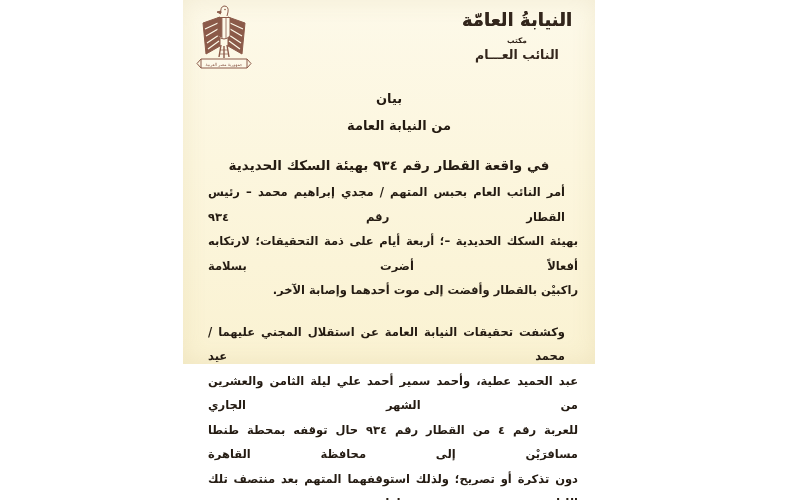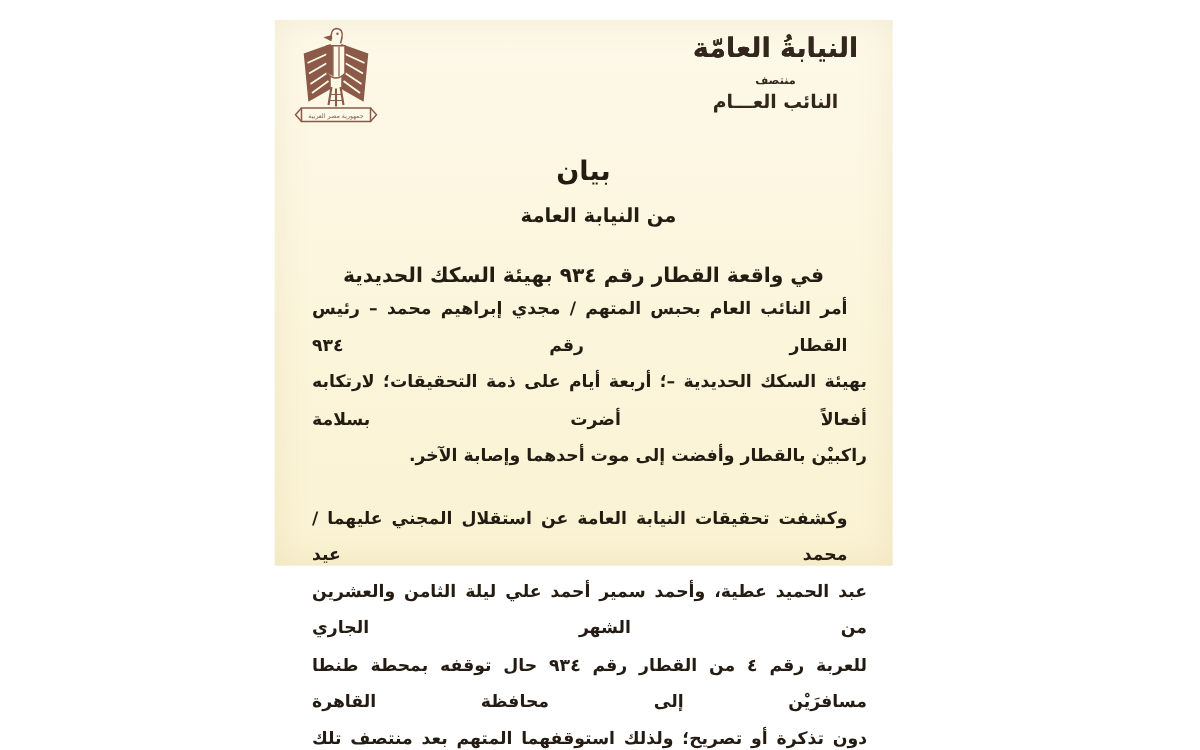--- a/index.html
+++ b/index.html
@@ -5,21 +5,21 @@
   html,body { margin:0; padding:0; }
   body {
     width:800px; height:500px; background:#ffffff;
     font-family:"DejaVu Sans", sans-serif;
     overflow:hidden;
   }
   .canvas { position:relative; width:800px; height:500px; background:#ffffff; overflow:hidden; }
 
   
   .page {
-    position:absolute; left:183px; top:13px; width:412px; height:364px;
+    position:absolute; left:183px; top:0; width:412px; height:364px;
     background:linear-gradient(180deg,#fdf9e9 0%, #fcf6de 45%, #faf2d2 100%);
     box-shadow: inset 0 0 24px rgba(168,138,58,0.12);
   }
 
   
   .emblem { position:absolute; left:10px; top:2px; width:62px; height:72px; }
 
   
   .office {
     position:absolute; right:18px; top:7px; width:120px;
@@ -30,21 +30,21 @@
     text-shadow:0 0 0.4px #33261c;
   }
   .office .small { font-size:7.5px; font-weight:bold; margin-top:3px; }
   .office .bold  { font-size:12.5px; font-weight:bold; margin-top:2px; letter-spacing:0.3px; }
 
   
   .titles {
     position:absolute; left:0; top:91px; width:100%;
     text-align:center; direction:rtl; color:#241b12; font-weight:bold;
   }
-  .titles .t1 { font-size:18px; }
+  .titles .t1 { font-size:13px; }
   .titles .t2 { font-size:13px;   margin-top:12px;margin-left:20px; }
   .titles .t3 { font-size:13.5px; margin-top:24px; }
 
   
   .body-text {
     position:absolute; left:25px; top:180px; width:370px;
     direction:rtl; color:#241b12; font-weight:bold; font-size:11.5px;
     overflow:hidden;
   }
   .bl { line-height:24.5px; text-align:justify; text-align-last:justify; }
@@ -81,21 +81,21 @@
 
           <path d="M7,57 L53,57 L53,66 L7,66 Z" fill="#fdf9e9"></path>
           <path d="M7,57 L3,61.5 L7,66 M53,57 L57,61.5 L53,66"></path>
         </g>
         <text x="30" y="63.5" font-size="4.2" text-anchor="middle" fill="#8b5a49">جمهورية مصر العربية</text>
       </svg>
     </div>
 
     <div class="office">
       <div class="callig">النيابةُ العامّة</div>
-      <div class="small">منتصف</div>
+      <div class="small">مكتب</div>
       <div class="bold">النائب العـــام</div>
     </div>
 
     <div class="titles">
       <div class="t1">بيان</div>
       <div class="t2">من النيابة العامة</div>
       <div class="t3">في واقعة القطار رقم ٩٣٤ بهيئة السكك الحديدية</div>
     </div>
 
     <div class="body-text">

